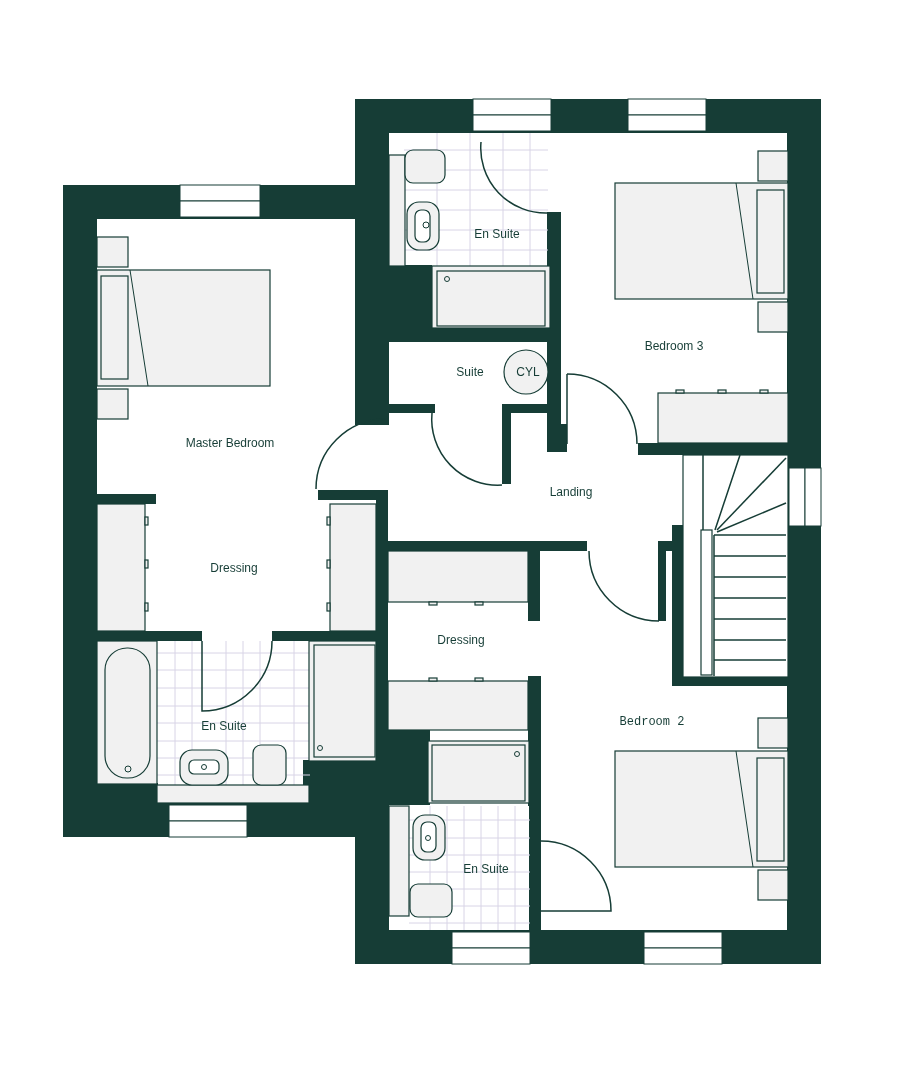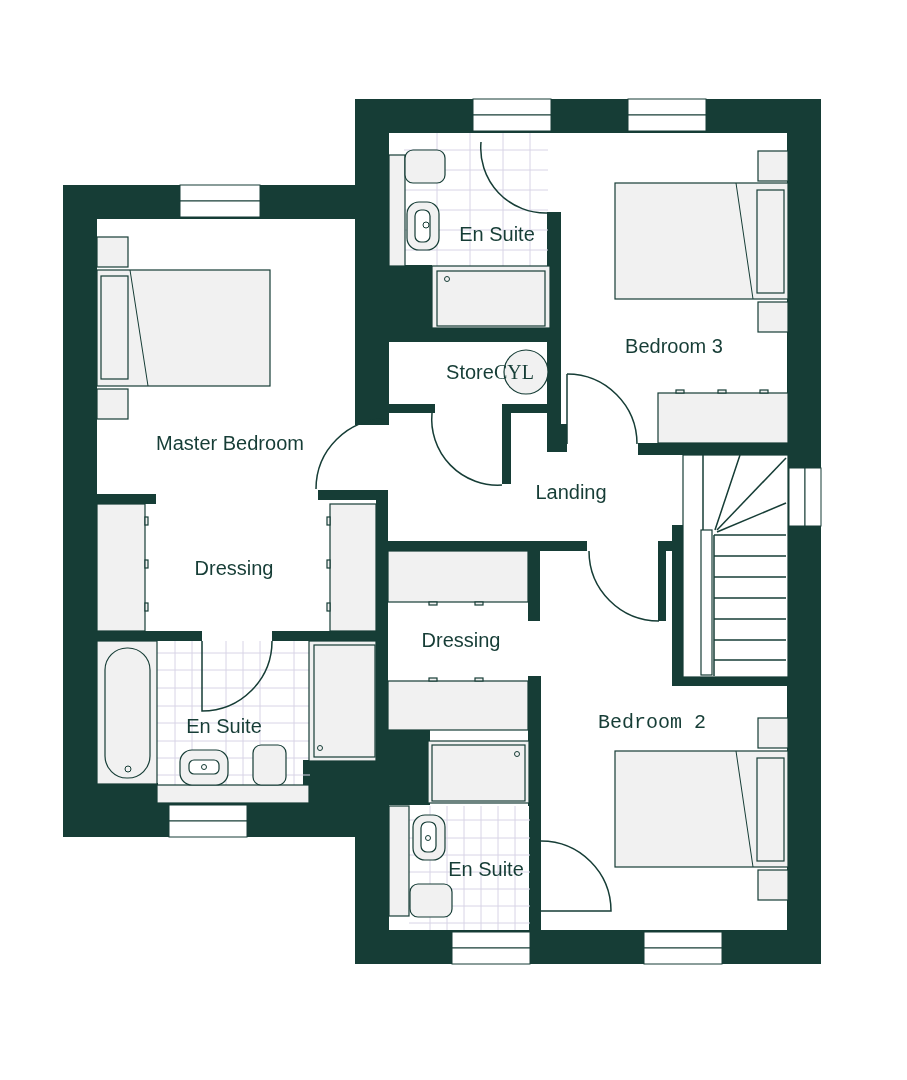--- a/index.html
+++ b/index.html
@@ -5,21 +5,21 @@
   html, body { margin: 0; padding: 0; background: #ffffff; }
   body { width: 907px; height: 1080px; overflow: hidden; position: relative; font-family: "Liberation Sans", sans-serif; }
   #plan { position: absolute; left: 0; top: 0; width: 907px; height: 1080px; }
   .wall { fill: #163d36; }
   .fx { fill: #f1f1f1; stroke: #163d36; stroke-width: 1.2; }
   .fxw { fill: #ffffff; stroke: #163d36; stroke-width: 1.2; }
   .ln { fill: none; stroke: #163d36; stroke-width: 1.5; }
   .thin { fill: none; stroke: #163d36; stroke-width: 1; }
   .tile { fill: none; stroke: #d8d4e6; stroke-width: 1; }
   .win { fill: #ffffff; stroke: #163d36; stroke-width: 1; }
-  .lbl { position: absolute; font-family: "Liberation Sans", sans-serif; font-size: 20px; color: #163d36; white-space: nowrap; transform: translate(-50%, -50%); }
+  .lbl { position: absolute; font-family: "Liberation Sans", sans-serif; font-size: 12px; color: #163d36; white-space: nowrap; transform: translate(-50%, -50%); }
 </style>
 </head>
 <body>
 
 <svg id="plan" viewBox="0 0 907 1080" xmlns="http://www.w3.org/2000/svg">
 
   <g>
 
     <rect class="wall" x="63" y="185" width="34" height="652"></rect>
     <rect class="wall" x="63" y="185" width="292" height="34"></rect>
@@ -247,18 +247,18 @@
     <rect class="fx" x="410" y="884" width="42" height="33" rx="8"></rect>
     <path class="ln" d="M541 841 A70 70 0 0 1 611 911 L541 911"></path>
   </g>
 </svg>
 
 <div class="lbl" style="left:230px; top:443px;">Master Bedroom</div>
 <div class="lbl" style="left:234px; top:568px;">Dressing</div>
 <div class="lbl" style="left:224px; top:726px;">En Suite</div>
 <div class="lbl" style="left:497px; top:234px;">En Suite</div>
 <div class="lbl" style="left:674px; top:346px;text-align:center;">Bedroom 3</div>
-<div class="lbl" style="left:470px; top:372px;">Store</div>
-<div class="lbl" style="left:514px; top:372px;font-family:Liberation Serif, serif;">CYL</div>
+<div class="lbl" style="left:470px; top:372px;">Suite</div>
+<div class="lbl" style="left:528px; top:372px;">CYL</div>
 <div class="lbl" style="left:571px; top:492px;">Landing</div>
 <div class="lbl" style="left:461px; top:640px;">Dressing</div>
 <div class="lbl" style="left:652px; top:722px;font-family:Liberation Mono, monospace;">Bedroom 2</div>
 <div class="lbl" style="left:486px; top:869px;">En Suite</div>
 
 </body></html>

